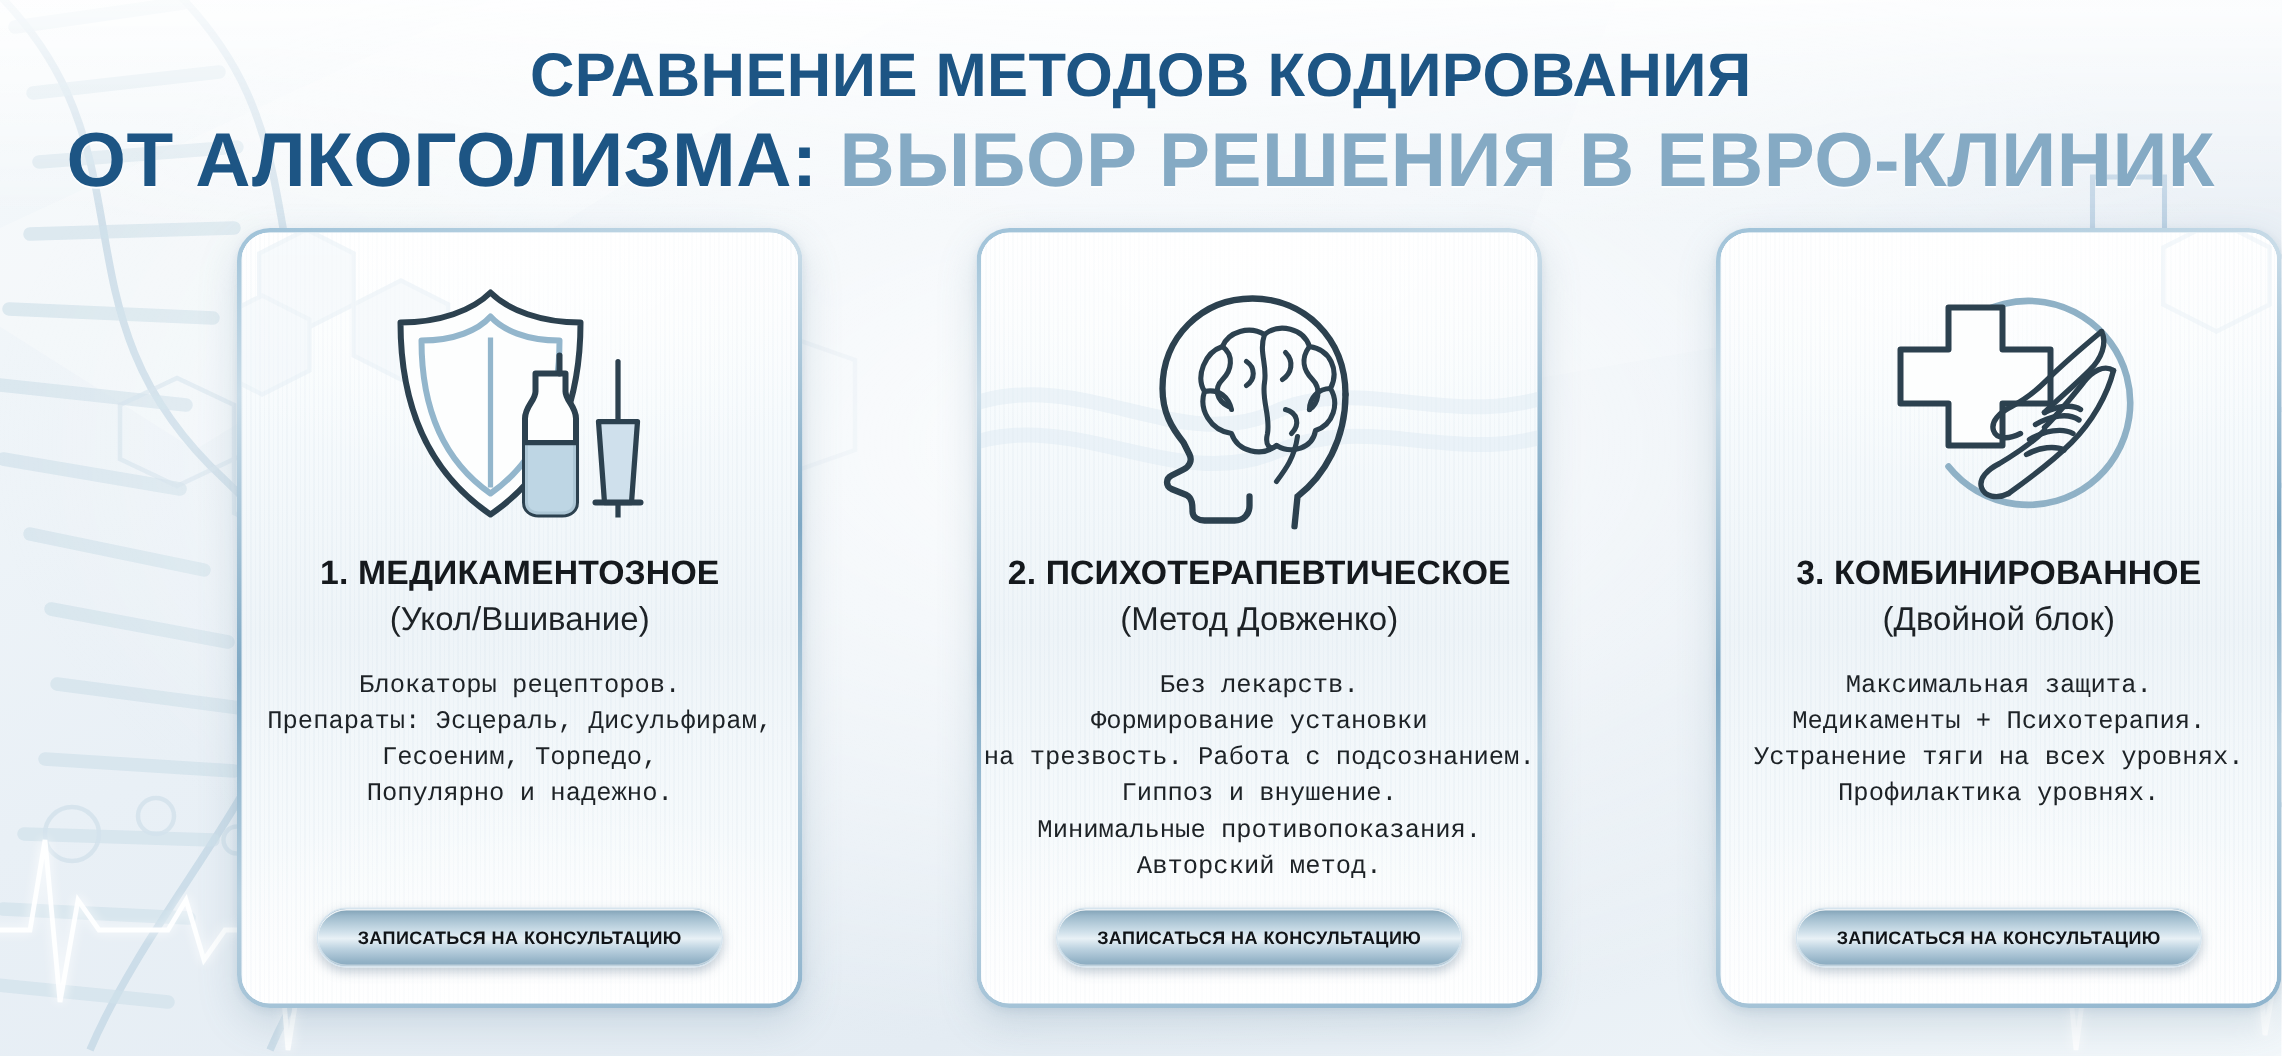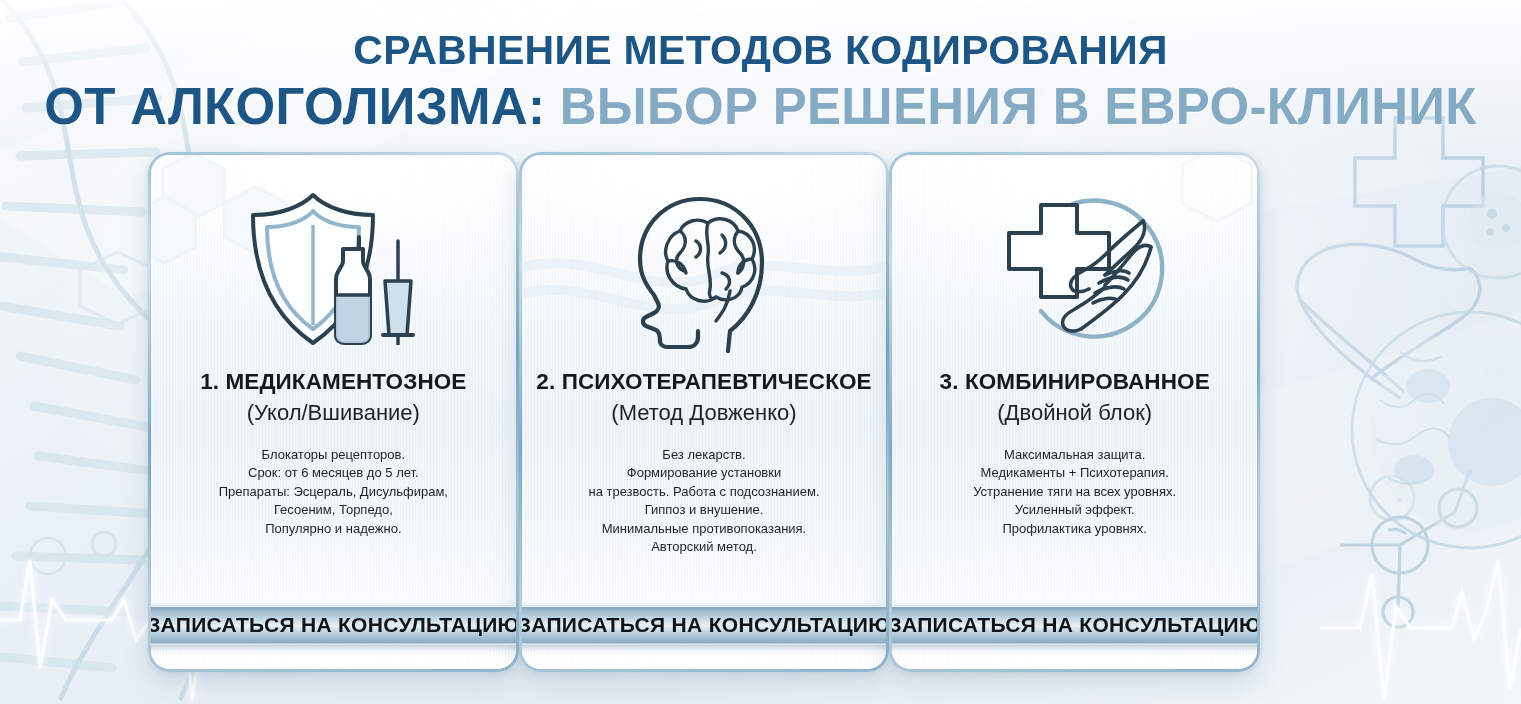--- a/index.html
+++ b/index.html
@@ -61,22 +61,22 @@
     font-size: 51px;
     margin-top: 4px;
   }
   .title-dark { color: #1d5584; }
   .title-light { color: #85aac4; }
 
   
   .cards {
     position: absolute;
     top: 152px;
-    left: 148px;
-    width: 1112px;
+    left: 158px;
+    width: 1363px;
     height: 520px;
     display: flex;
     justify-content: space-between;
     z-index: 5;
   }
 
   .card {
     position: relative;
     width: 377px;
     height: 520px;
@@ -165,39 +165,40 @@
     z-index: 3;
     font-size: 22px;
     color: #1d2226;
     text-align: center;
     margin-top: 5px;
   }
   .card-body {
     position: relative;
     z-index: 3;
     margin-top: 20px;
-    font-size: 13px;
+    font-size: 17px;
     line-height: 1.42;
     color: #1d2226;
     text-align: center;
     flex: 1 1 auto;
+    font-family: Liberation Mono, monospace;
   }
   .card-body div { white-space: nowrap; }
 
   .cta {
     position: relative;
     z-index: 3;
     display: inline-flex;
     align-items: center;
     justify-content: center;
     height: 40px;
     padding: 0 26px;
     border-radius: 22px;
     border: 1px solid #d6e4ee;
-    font-size: 21px;
+    font-size: 12px;
     font-weight: bold;
     letter-spacing: 0.3px;
     color: #101418;
     white-space: nowrap;
     cursor: pointer;
     background: linear-gradient(180deg,
       #7e9fb4 0%,
       #9cb9cb 12%,
       #cfe0ea 40%,
       #e8f1f6 52%,
@@ -407,21 +408,20 @@
             <line x1="150" y1="150" x2="180" y2="150" stroke="#2c414f" stroke-width="4" stroke-linecap="round"></line>
             <line x1="165" y1="150" x2="165" y2="160" stroke="#2c414f" stroke-width="3.5"></line>
           </svg>
         </div>
 
         <div class="card-title">1. МЕДИКАМЕНТОЗНОЕ</div>
         <div class="card-subtitle">(Укол/Вшивание)</div>
 
         <div class="card-body">
           <div>Блокаторы рецепторов.</div>
-          <div>Срок: от 6 месяцев до 5 лет.</div>
           <div>Препараты: Эсцераль, Дисульфирам,</div>
           <div>Гесоеним, Торпедо,</div>
           <div>Популярно и надежно.</div>
         </div>
 
         <button class="cta">ЗАПИСАТЬСЯ НА КОНСУЛЬТАЦИЮ</button>
       </div>
     </div>
 
     <div class="card">
@@ -513,21 +513,20 @@
           </svg>
         </div>
 
         <div class="card-title">3. КОМБИНИРОВАННОЕ</div>
         <div class="card-subtitle">(Двойной блок)</div>
 
         <div class="card-body">
           <div>Максимальная защита.</div>
           <div>Медикаменты + Психотерапия.</div>
           <div>Устранение тяги на всех уровнях.</div>
-          <div>Усиленный эффект.</div>
           <div>Профилактика уровнях.</div>
         </div>
 
         <button class="cta">ЗАПИСАТЬСЯ НА КОНСУЛЬТАЦИЮ</button>
       </div>
     </div>
 
   </div>
 </div>
 

